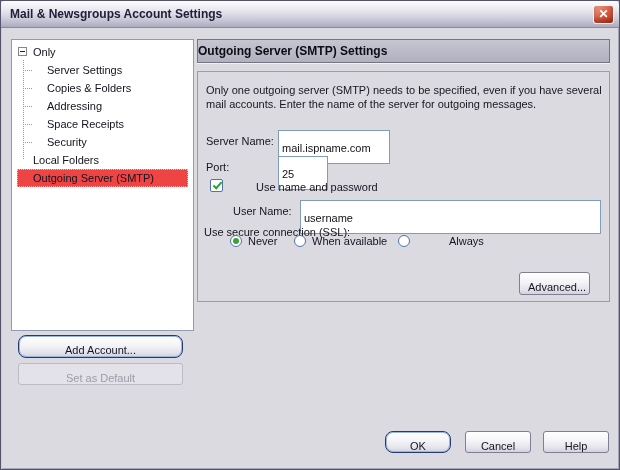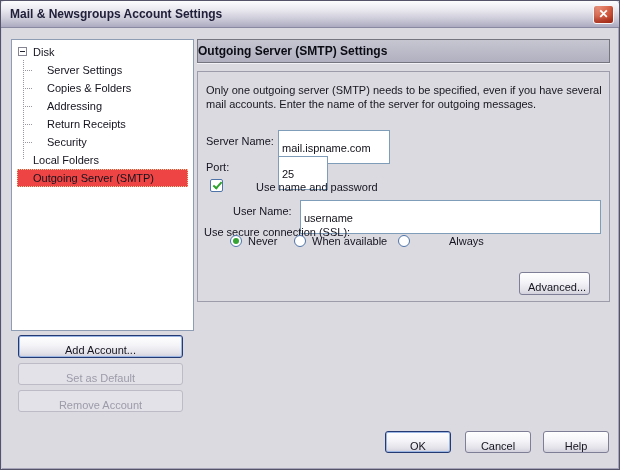--- a/index.html
+++ b/index.html
@@ -66,20 +66,21 @@
   
   .btn {
     position:absolute; font-size:11px; color:#15141F; text-align:center;
     border-radius:3px; border:1px solid #7E7E96;
     background:linear-gradient(180deg,#FFFFFF 0%,#F4F3F7 45%,#E4E3EA 80%,#D2D1DC 100%);
     cursor:default; padding:8px;
   }
   .btn.default {
     border-color:#233A73;
     box-shadow: inset 0 0 0 1px #9CB6E4;
+    border-radius: 8px;
   }
   .btn.disabled {
     background:#E3E2E9; border-color:#BCBBC6; color:#9C9BA8; box-shadow:none;
   }
 
   .add-btn    { left:17px; top:334px; width:165px; height:23px; }
   .setdef-btn { left:17px; top:362px; width:165px; height:22px; }
   .remove-btn { left:17px; top:389px; width:165px; height:22px; }
 
   .ok-btn     { left:384px; top:430px; width:66px; height:22px; }
@@ -149,48 +150,47 @@
   <div class="titlebar">
     <span class="title-text">Mail &amp; Newsgroups Account Settings</span>
     <button class="close-btn">✕</button>
   </div>
 
   <div class="tree">
     <div class="tree-vline"></div>
 
     <div class="tree-row lvl0">
       <span class="expander"></span>
-      <span>Disk</span>
+      <span>Only</span>
     </div>
     <div class="tree-row lvl1">
       <span>Server Settings</span>
     </div>
     <div class="tree-row lvl1">
       <span>Copies &amp; Folders</span>
     </div>
     <div class="tree-row lvl1">
       <span>Addressing</span>
     </div>
     <div class="tree-row lvl1">
-      <span>Return Receipts</span>
+      <span>Space Receipts</span>
     </div>
     <div class="tree-row lvl1">
       <span>Security</span>
     </div>
     <div class="tree-row lvl0">
       <span>Local Folders</span>
     </div>
     <div class="tree-row lvl0 selected">
       <span>Outgoing Server (SMTP)</span>
     </div>
   </div>
 
   <button class="btn default add-btn">Add Account...</button>
   <button class="btn disabled setdef-btn">Set as Default</button>
-  <button class="btn disabled remove-btn">Remove Account</button>
 
   <div class="panel-header">Outgoing Server (SMTP) Settings</div>
   <div class="content-box"></div>
 
   <div class="description">Only one outgoing server (SMTP) needs to be specified, even if you have several mail accounts. Enter the name of the server for outgoing messages.</div>
 
   <span class="field-label lbl-server">Server Name:</span>
   <input class="xp-input in-server" value="mail.ispname.com" style="">
 
   <span class="field-label lbl-port">Port:</span>

